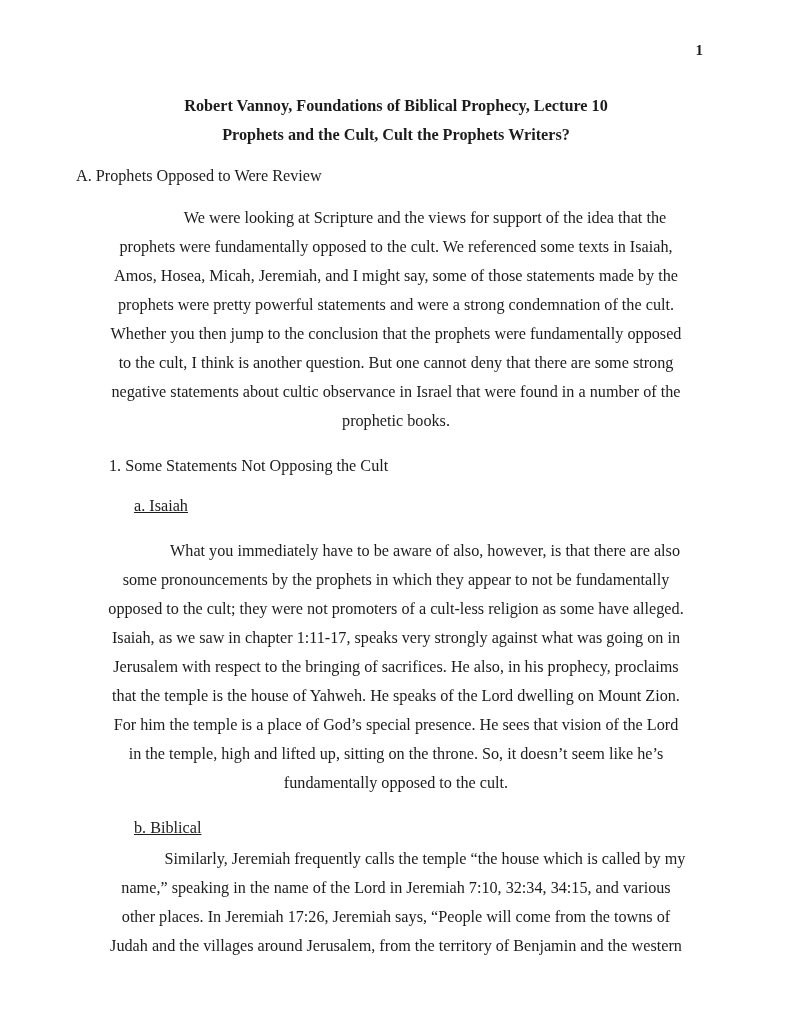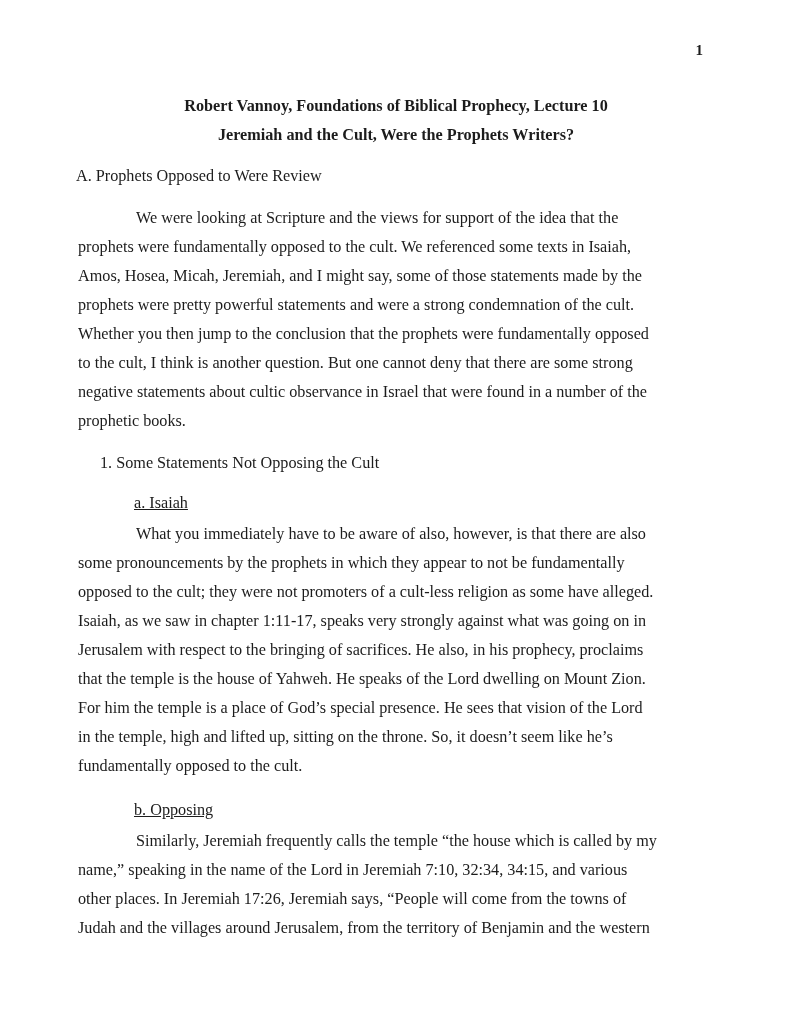--- a/index.html
+++ b/index.html
@@ -44,67 +44,68 @@
   .heading {
     font-size: 16.2px;
     line-height: 29px;
     white-space: nowrap;
   }
   .heading-level1 {
     margin-top: 12px;
   }
   .heading-level2 {
     margin-top: 13px;
-    margin-left: 24px;
+    margin-left: 33px;
   }
   .heading-level3 {
     margin-left: 58px;
     text-decoration: underline;
   }
   .heading-level3a {
     margin-top: 11px;
   }
   .heading-level3b {
     margin-top: 15px;
   }
   .para {
     font-size: 16.2px;
     line-height: 29px;
     text-indent: 58px;
     white-space: nowrap;
-    margin: 2px;
+    margin: 16px;
+    text-align: center;
   }
   .para-first {
     margin-top: 13px;
   }
   .para-cont {
     margin-top: 2px;
   }
 </style>
 </head>
 <body>
 
 <div class="page">
 
   <div class="page-number">1</div>
 
   <div class="content">
 
     <div class="doc-title">Robert Vannoy, Foundations of Biblical Prophecy, Lecture 10</div>
 
-    <div class="doc-title">Jeremiah and the Cult, Were the Prophets Writers?</div>
+    <div class="doc-title">Prophets and the Cult, Cult the Prophets Writers?</div>
 
     <div class="heading heading-level1">A. Prophets Opposed to Were Review</div>
 
     <p class="para para-first">We were looking at Scripture and the views for support of the idea that the<br>prophets were fundamentally opposed to the cult. We referenced some texts in Isaiah,<br>Amos, Hosea, Micah, Jeremiah, and I might say, some of those statements made by the<br>prophets were pretty powerful statements and were a strong condemnation of the cult.<br>Whether you then jump to the conclusion that the prophets were fundamentally opposed<br>to the cult, I think is another question. But one cannot deny that there are some strong<br>negative statements about cultic observance in Israel that were found in a number of the<br>prophetic books.</p>
 
     <div class="heading heading-level2">1. Some Statements Not Opposing the Cult</div>
 
     <div class="heading heading-level3 heading-level3a">a. Isaiah</div>
 
     <p class="para">What you immediately have to be aware of also, however, is that there are also<br>some pronouncements by the prophets in which they appear to not be fundamentally<br>opposed to the cult; they were not promoters of a cult-less religion as some have alleged.<br>Isaiah, as we saw in chapter 1:11-17, speaks very strongly against what was going on in<br>Jerusalem with respect to the bringing of sacrifices. He also, in his prophecy, proclaims<br>that the temple is the house of Yahweh. He speaks of the Lord dwelling on Mount Zion.<br>For him the temple is a place of God’s special presence.  He sees that vision of the Lord<br>in the temple, high and lifted up, sitting on the throne.  So, it doesn’t seem like he’s<br>fundamentally opposed to the cult.</p>
 
-    <div class="heading heading-level3 heading-level3b">b. Opposing</div>
+    <div class="heading heading-level3 heading-level3b">b. Biblical</div>
 
     <p class="para para-cont">Similarly, Jeremiah frequently calls the temple “the house which is called by my<br>name,” speaking in the name of the Lord in Jeremiah 7:10, 32:34, 34:15, and various<br>other places.  In Jeremiah 17:26, Jeremiah says, “People will come from the towns of<br>Judah and the villages around Jerusalem, from the territory of Benjamin and the western</p>
 
   </div>
 </div>
 
 </body></html>

